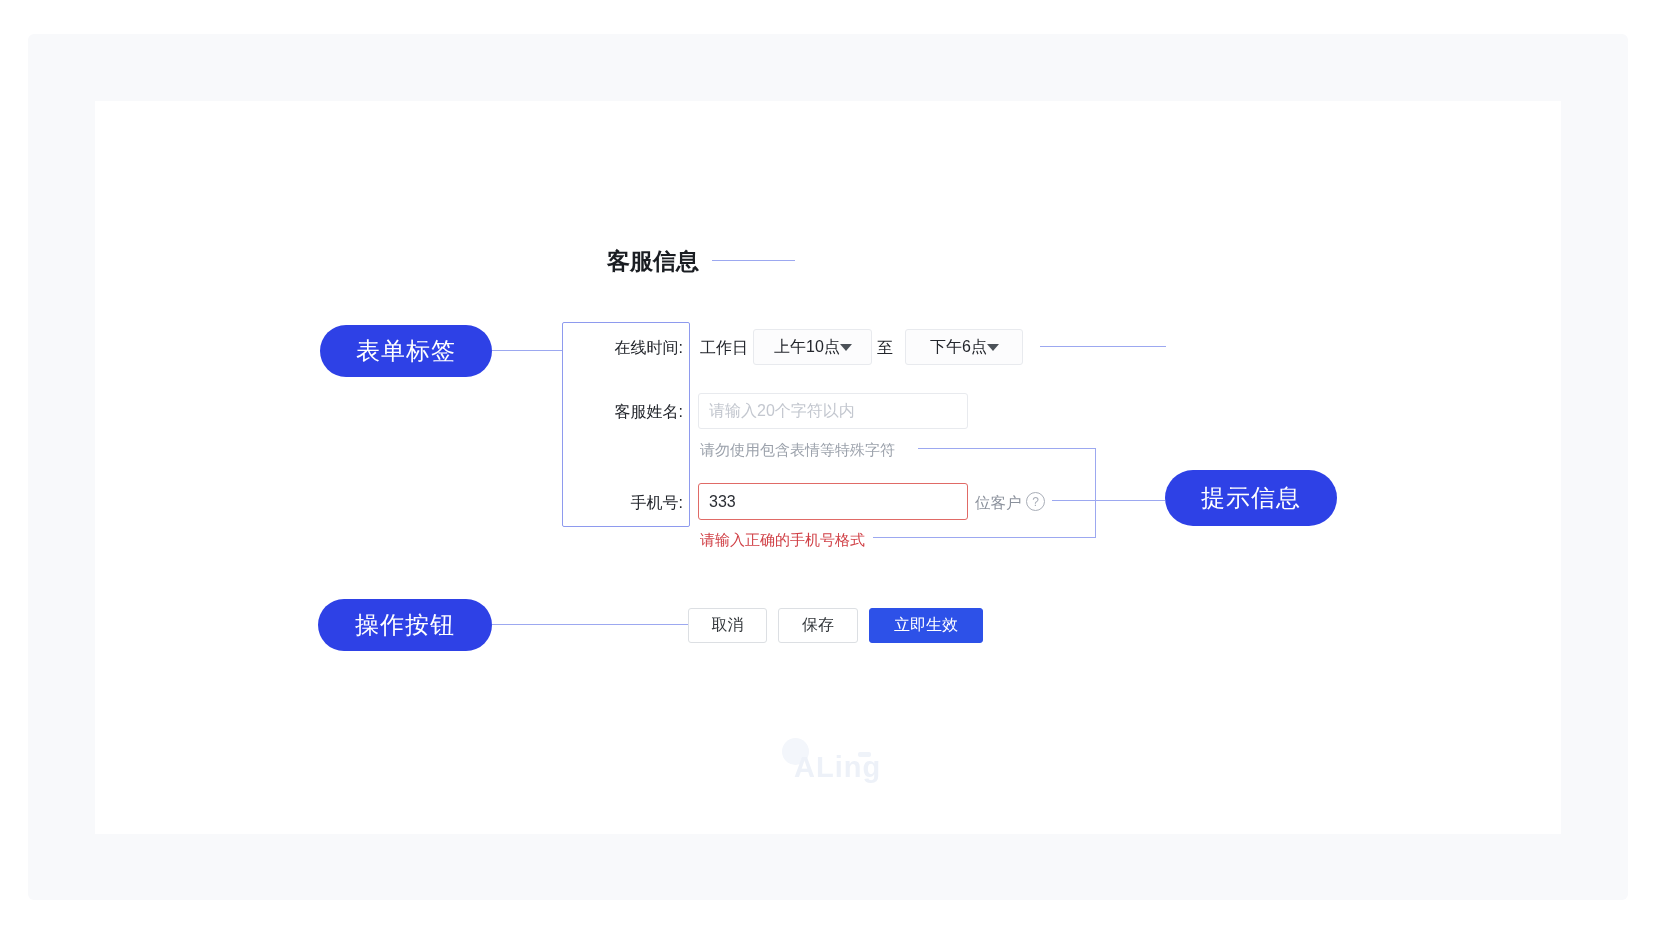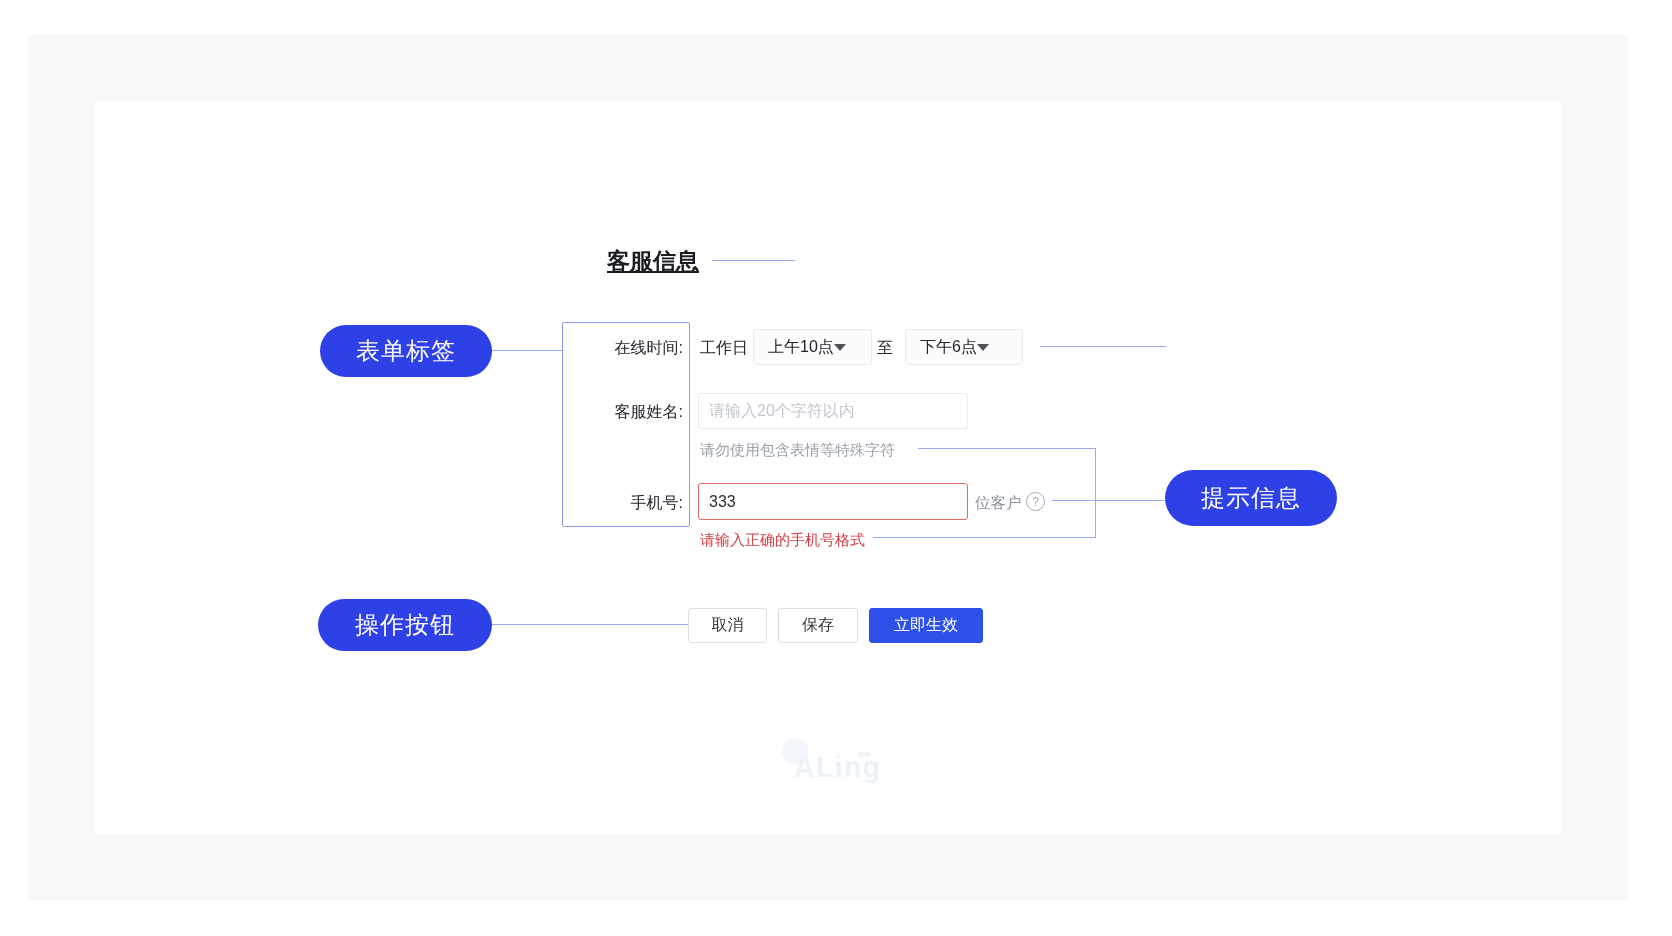--- a/index.html
+++ b/index.html
@@ -3,38 +3,38 @@
 <meta charset="utf-8">
 <style>
   * { margin:0; padding:0; box-sizing:border-box; }
   html,body { width:1672px; height:936px; background:#fff; overflow:hidden;
     font-family:"Liberation Sans","DejaVu Sans",sans-serif; }
   .stage { position:relative; width:1672px; height:936px; }
   .panel { position:absolute; left:28px; top:34px; width:1600px; height:866px;
     background:#f8f9fb; border-radius:6px; }
   .card { position:absolute; left:95px; top:101px; width:1466px; height:733px;
     background:#ffffff; }
-  .abs { position:absolute;text-decoration:underline; }
+  .abs { position:absolute; }
 
   
   .pill { position:absolute; background:#2e41e6; color:#fff; border-radius:28px;
     display:flex; align-items:center; justify-content:center;
     font-size:24px; font-weight:500; letter-spacing:1px; }
 
   
   .hline { position:absolute; border-top:1.5px solid #9ca8f0; height:0; }
   .vline { position:absolute; border-left:1.5px solid #9ca8f0; width:0; }
   .label-rect { position:absolute; border:1.5px solid #8e9aee; border-radius:2px; background:transparent; }
 
   
   .form-title { position:absolute; font-size:23px; font-weight:600; color:#1a1d22; }
   .f-label { position:absolute; width:113px; text-align:right; font-size:16px; color:#23262c; }
   .f-text  { position:absolute; font-size:16px; color:#23262c; }
   .select { position:absolute; height:36px; background:#fcfcfd; border:1px solid #e8eaee;
-    border-radius:3px; display:flex; align-items:center; justify-content:flex-start;
+    border-radius:3px; display:flex; align-items:center; justify-content:center;
     padding:0 13px 0 14px; font-size:16px; color:#23262c; cursor:pointer; }
   .caret { width:0; height:0; border-left:6px solid transparent; border-right:6px solid transparent;
     border-top:7px solid #4c5258; }
   .tinput { position:absolute; height:36px; background:#fff; border:1px solid #e8eaee;
     border-radius:3px; padding:0 10px; font-size:16px; color:#2a2d33; outline:none;
     font-family:"Liberation Sans","DejaVu Sans",sans-serif; }
   .tinput::placeholder { color:#c3c7cf; }
   .tinput.error { border-color:#e06a66; height:37px; }
   .hint { position:absolute; font-size:15px; color:#9ba1ab; }
   .err  { position:absolute; font-size:15px; color:#d03f45; }

